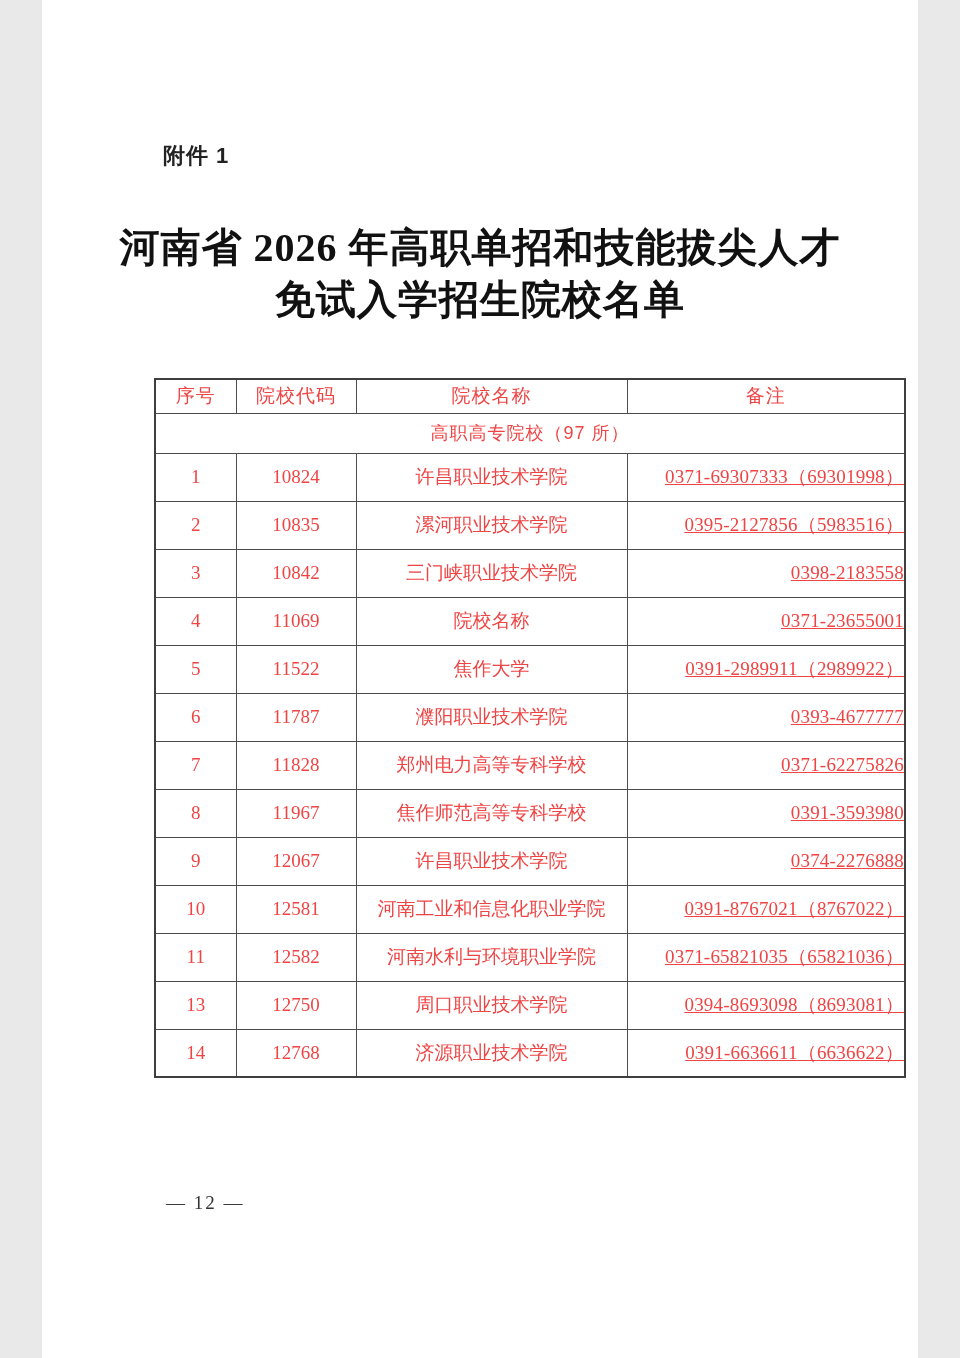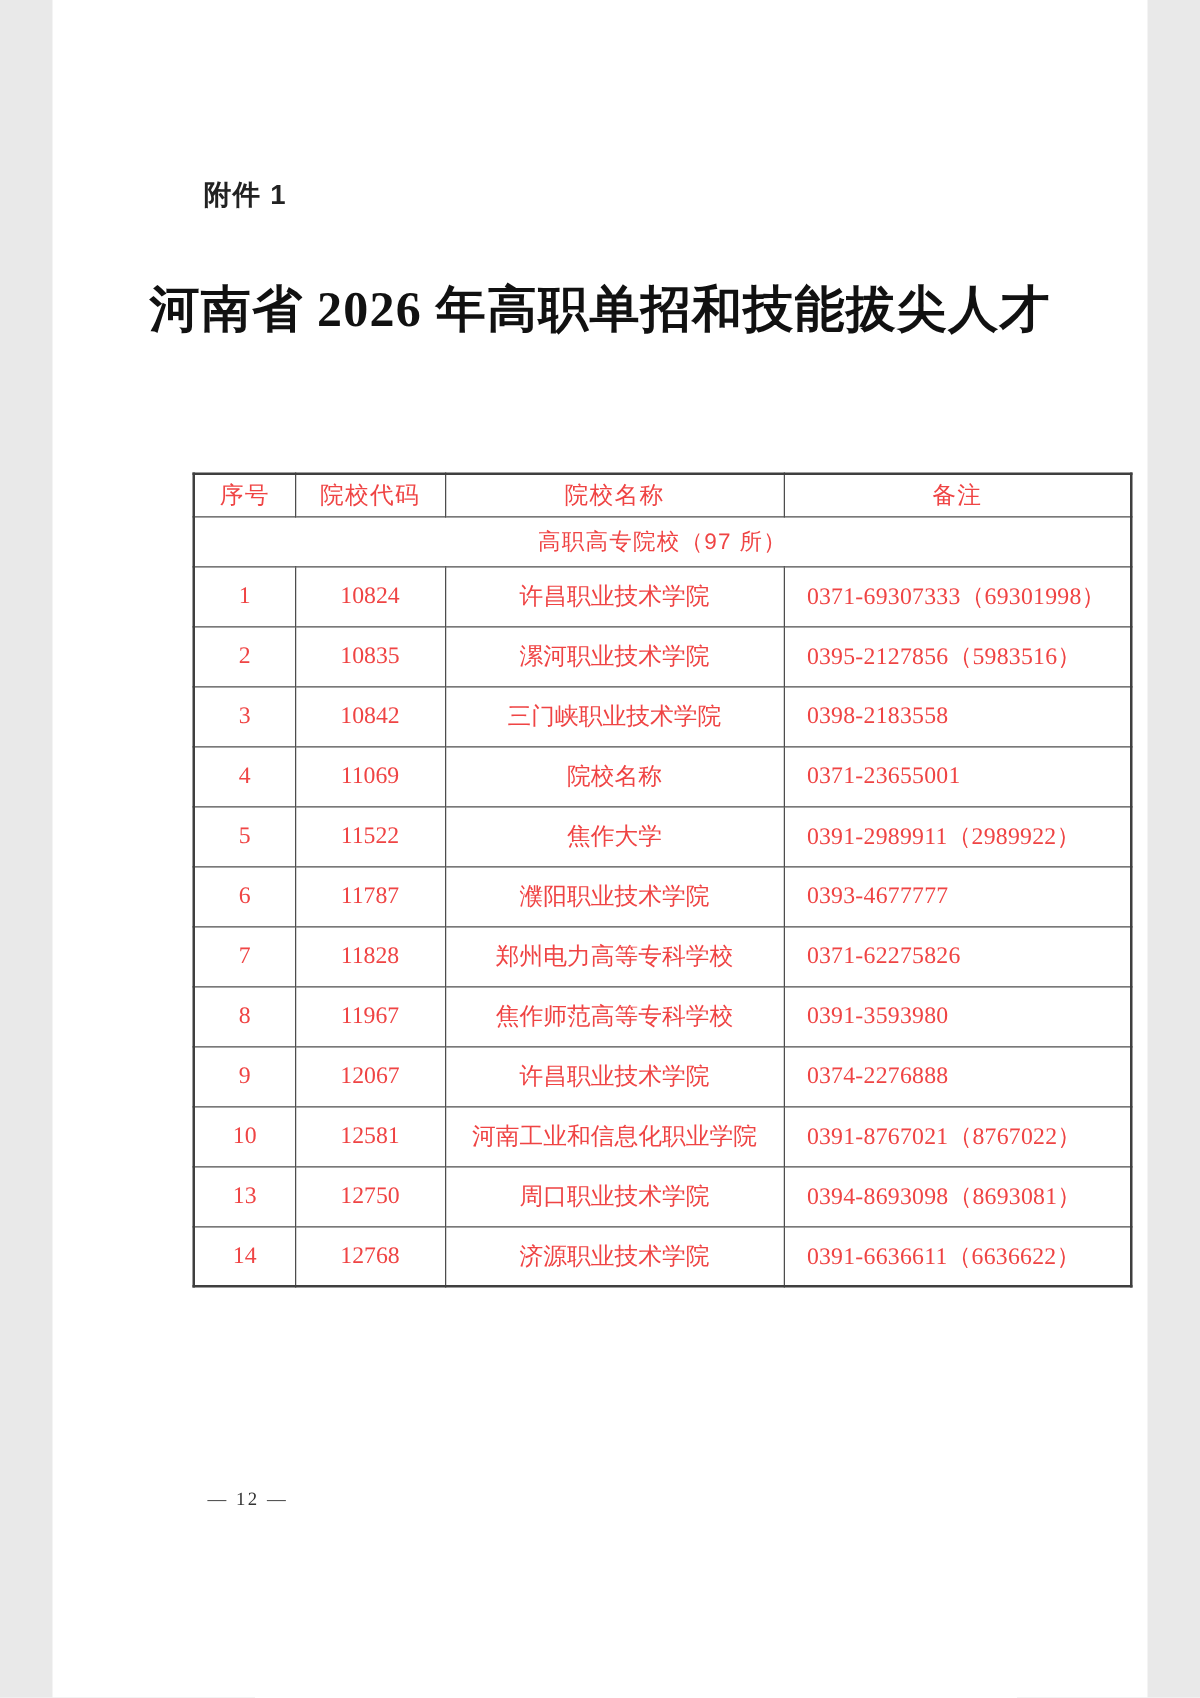--- a/index.html
+++ b/index.html
@@ -68,43 +68,45 @@
   }
   tr.section-row td {
     height: 40px;
     font-family: "Liberation Sans", sans-serif;
     font-weight: 500;
     font-size: 18px;
     letter-spacing: 1px;
   }
   tr.data-row td { height: 48px; }
   tr.data-row td.cell-remark {
-    text-align: left;
-    padding-left: 18px;
+    text-align: right;
+    padding-left: 3px;
     letter-spacing: 0.2px;
+    text-decoration: underline;
   }
   .page-footer {
     position: absolute;
     left: 124px;
     top: 1192px;
     font-family: "Liberation Serif", serif;
-    font-size: 15px;
+    font-size: 19px;
     color: #333;
     letter-spacing: 2px;
   }
 </style>
 </head>
 <body>
 
 <div class="page">
 
   <div class="attachment-label">附件 1</div>
 
   <div class="doc-title">
     <div>河南省 2026 年高职单招和技能拔尖人才</div>
+    <div>免试入学招生院校名单</div>
   </div>
 
   <table class="roster">
     <colgroup>
       <col class="c-no">
         <col class="c-code">
         <col class="c-name">
         <col class="c-rem">
     </colgroup>
     <thead>
@@ -173,20 +175,26 @@
           <td class="cell-name">许昌职业技术学院</td>
           <td class="cell-remark">0374-2276888</td>
         </tr>
         <tr class="data-row">
           <td class="cell-no">10</td>
           <td class="cell-code">12581</td>
           <td class="cell-name">河南工业和信息化职业学院</td>
           <td class="cell-remark">0391-8767021（8767022）</td>
         </tr>
         <tr class="data-row">
+          <td class="cell-no">11</td>
+          <td class="cell-code">12582</td>
+          <td class="cell-name">河南水利与环境职业学院</td>
+          <td class="cell-remark">0371-65821035（65821036）</td>
+        </tr>
+        <tr class="data-row">
           <td class="cell-no">13</td>
           <td class="cell-code">12750</td>
           <td class="cell-name">周口职业技术学院</td>
           <td class="cell-remark">0394-8693098（8693081）</td>
         </tr>
         <tr class="data-row">
           <td class="cell-no">14</td>
           <td class="cell-code">12768</td>
           <td class="cell-name">济源职业技术学院</td>
           <td class="cell-remark">0391-6636611（6636622）</td>

